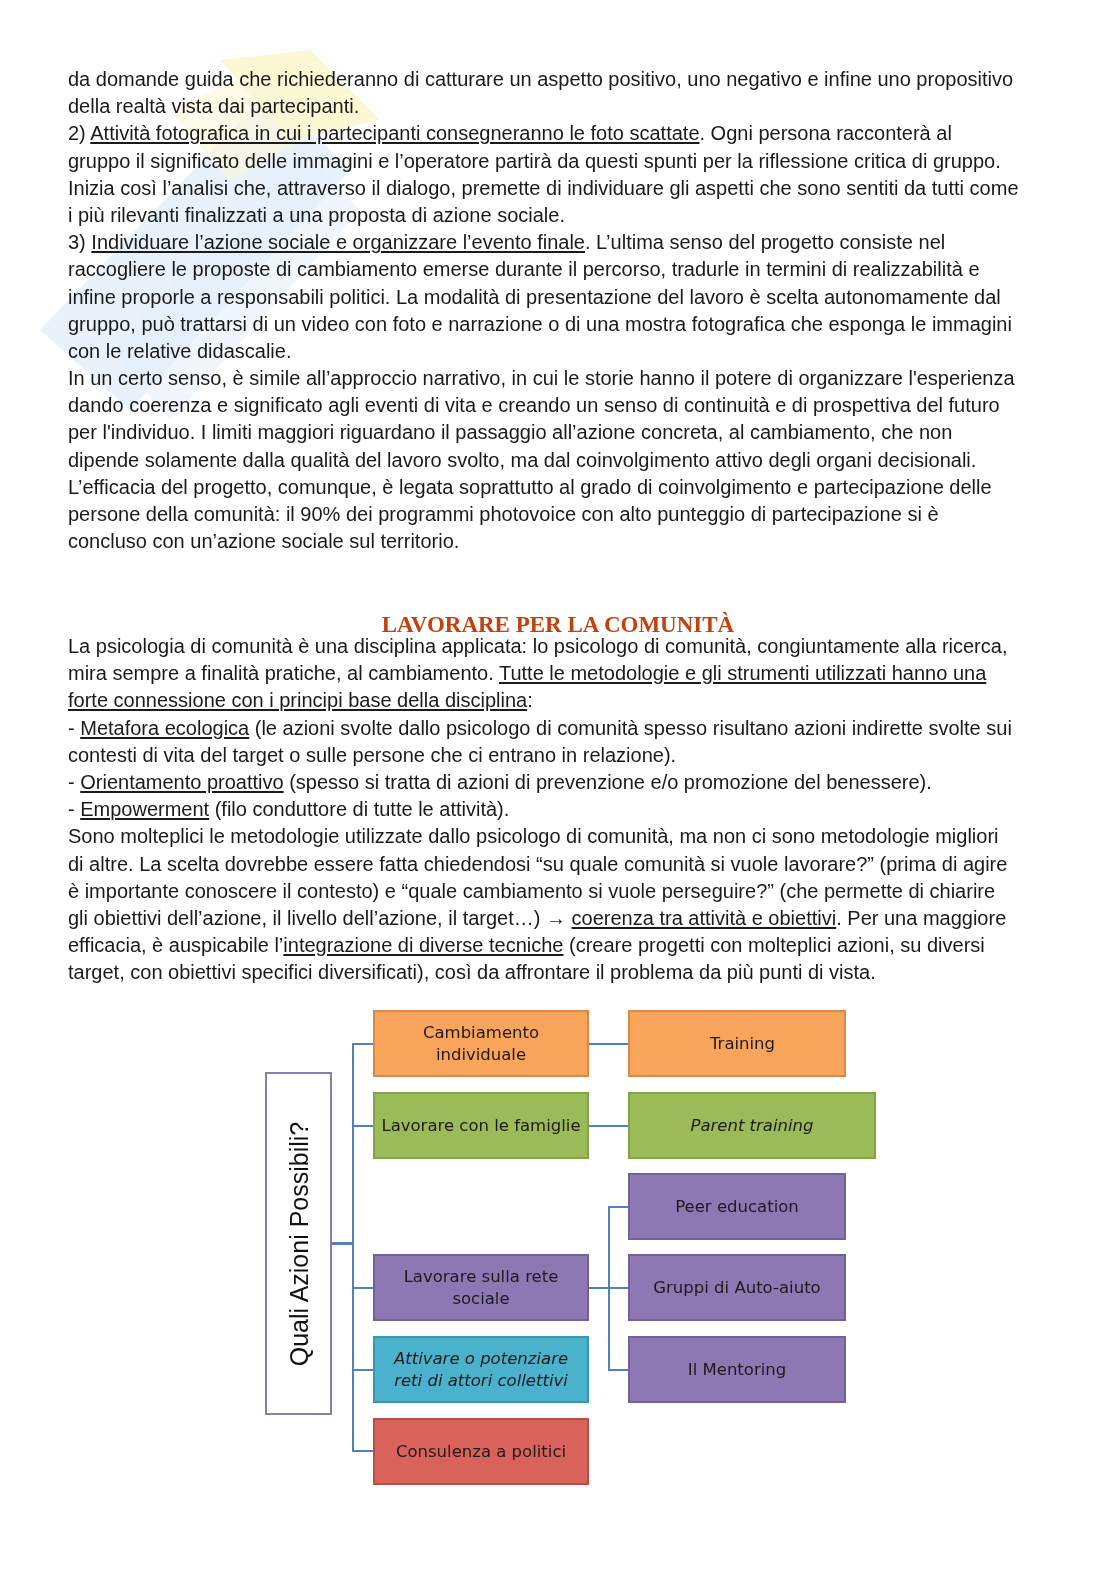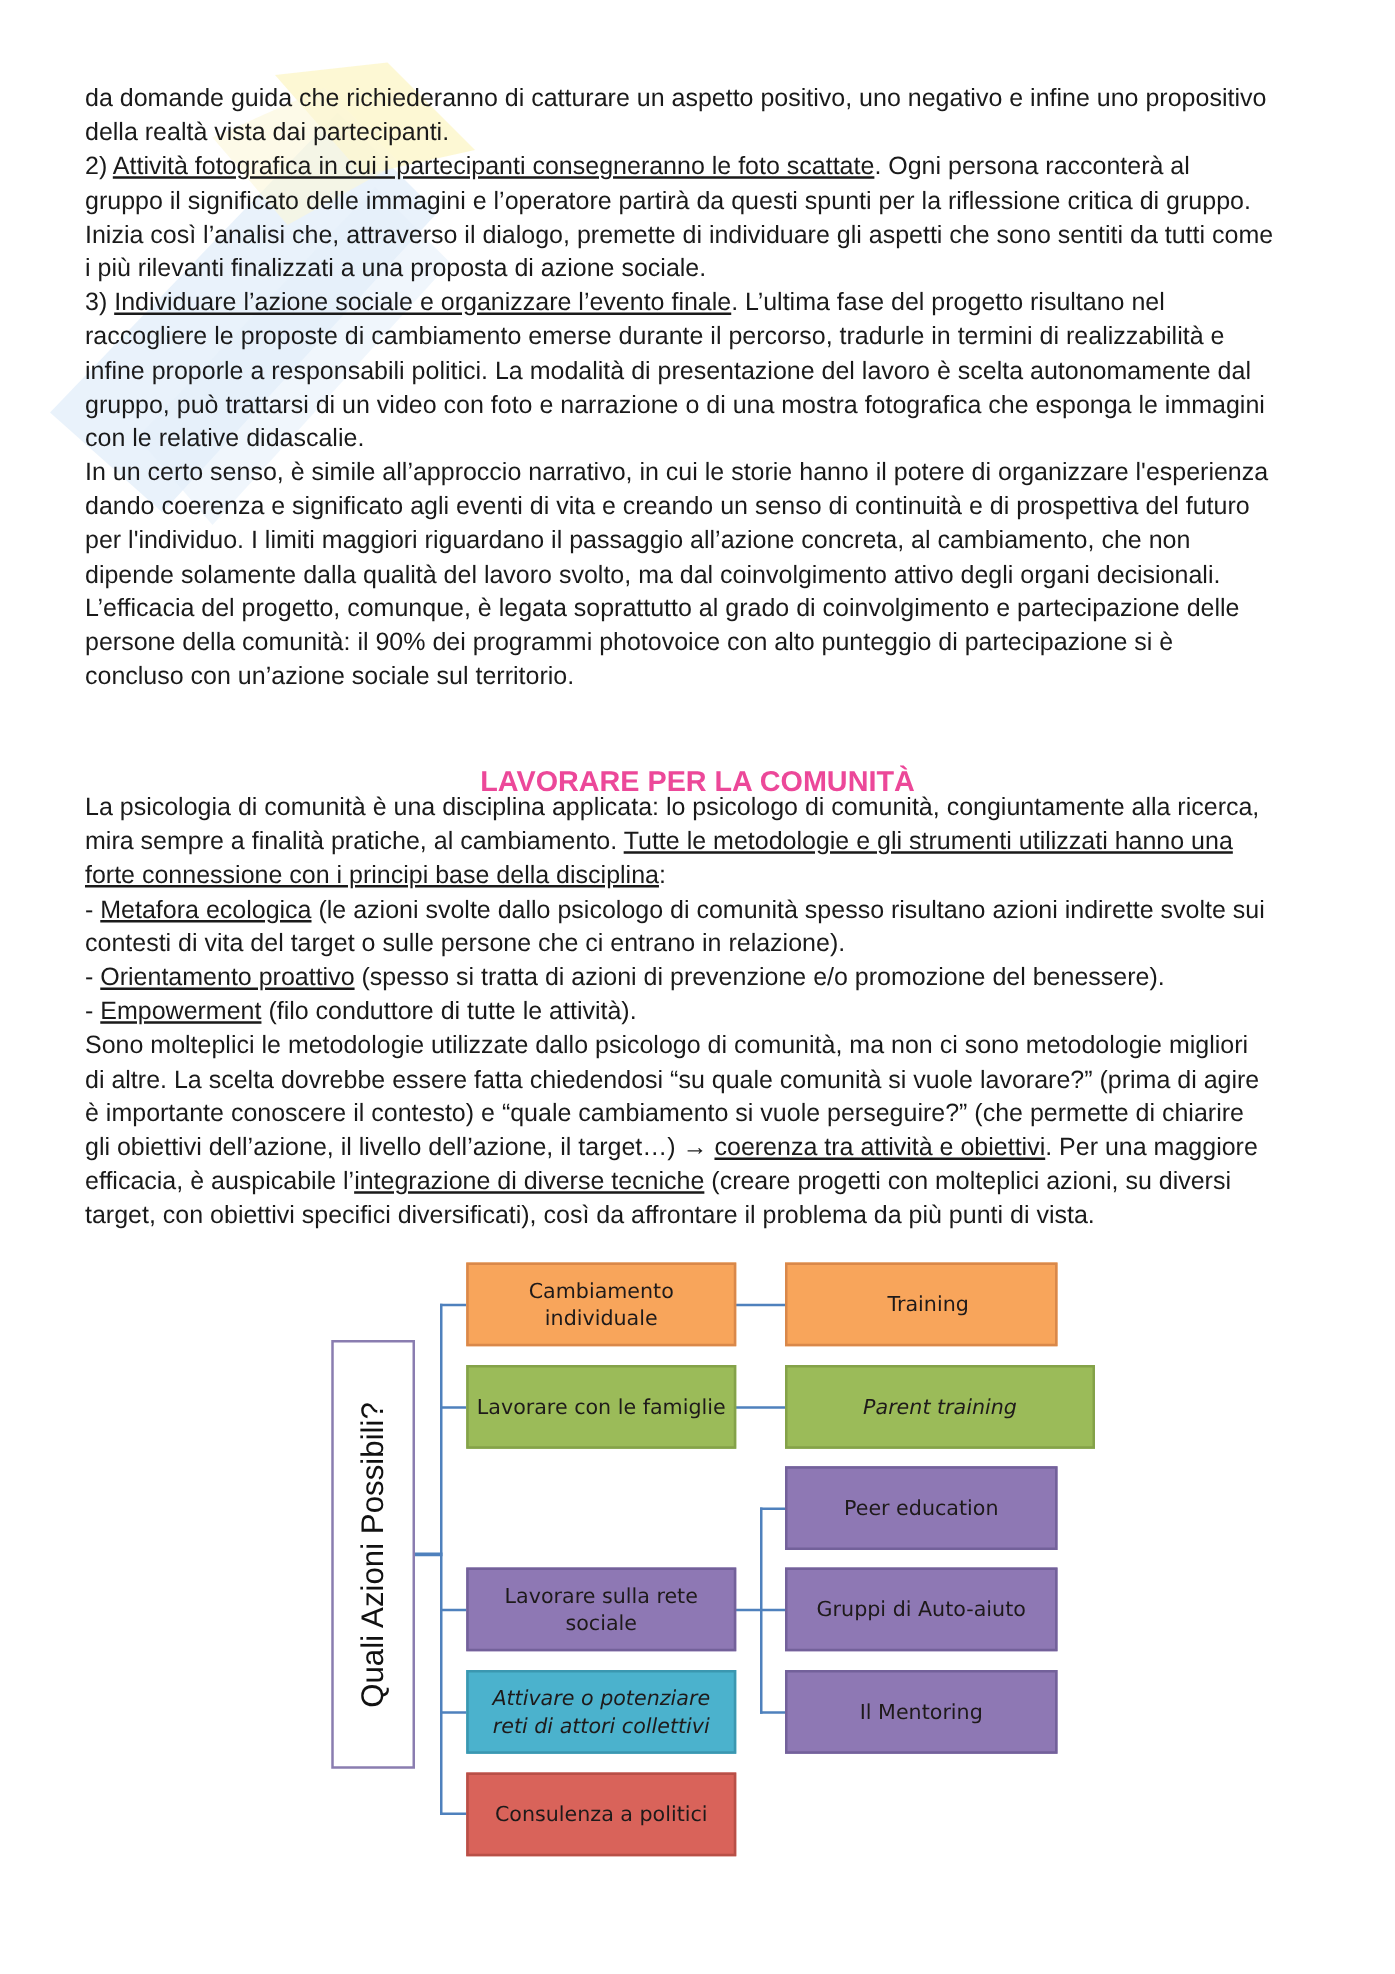--- a/index.html
+++ b/index.html
@@ -12,21 +12,21 @@
     position: absolute; left: 68px; width: 990px;
     font-family: "Liberation Sans", sans-serif;
     font-size: 20px; line-height: 27.2px; color: #1a1a1a;
     white-space: nowrap;
   }
   .text-block .line { display: block; height: 27.2px; }
   .u { text-decoration: underline; text-underline-offset: 2px; }
 
   .heading {
     position: absolute; left: 0; width: 1116px; top: 597px; text-align: center;
-    font-family: Liberation Sans, sans-serif; font-weight: bold; font-size: 23px; color: #ec4899;
+    font-family: Liberation Serif, serif; font-weight: bold; font-size: 23px; color: #c2410c;
   }
 
   .diagram { position: absolute; left: 0; top: 0; width: 1116px; height: 1579px; }
   .box {
     position: absolute; box-sizing: border-box; display: flex; align-items: center; justify-content: center;
     text-align: center; font-family: "DejaVu Sans", sans-serif; font-size: 16.5px; line-height: 22px; color: #1e1a1a;
     border: 2px solid;
   }
   .box.orange { background: #f8a55b; border-color: #d9884a; }
   .box.green  { background: #9bbb59; border-color: #84a249; }
@@ -57,21 +57,21 @@
     <polygon points="150,80 240,40 300,100 210,150" fill="#fbf7d8" opacity="0.6"></polygon>
   </svg>
 
   <div class="text-block" id="intro" style="top:66px;">
       <span class="line"><span>da domande guida che richiederanno di catturare un aspetto positivo, uno negativo e infine uno propositivo</span></span>
       <span class="line"><span>della realtà vista dai partecipanti.</span></span>
       <span class="line"><span>2) </span><span class="u">Attività fotografica in cui i partecipanti consegneranno le foto scattate</span><span>. Ogni persona racconterà al</span></span>
       <span class="line"><span>gruppo il significato delle immagini e l’operatore partirà da questi spunti per la riflessione critica di gruppo.</span></span>
       <span class="line"><span>Inizia così l’analisi che, attraverso il dialogo, premette di individuare gli aspetti che sono sentiti da tutti come</span></span>
       <span class="line"><span>i più rilevanti finalizzati a una proposta di azione sociale.</span></span>
-      <span class="line"><span>3) </span><span class="u">Individuare l’azione sociale e organizzare l’evento finale</span><span>. L’ultima fase del progetto risultano nel</span></span>
+      <span class="line"><span>3) </span><span class="u">Individuare l’azione sociale e organizzare l’evento finale</span><span>. L’ultima senso del progetto consiste nel</span></span>
       <span class="line"><span>raccogliere le proposte di cambiamento emerse durante il percorso, tradurle in termini di realizzabilità e</span></span>
       <span class="line"><span>infine proporle a responsabili politici. La modalità di presentazione del lavoro è scelta autonomamente dal</span></span>
       <span class="line"><span>gruppo, può trattarsi di un video con foto e narrazione o di una mostra fotografica che esponga le immagini</span></span>
       <span class="line"><span>con le relative didascalie.</span></span>
       <span class="line"><span>In un certo senso, è simile all’approccio narrativo, in cui le storie hanno il potere di organizzare l'esperienza</span></span>
       <span class="line"><span>dando coerenza e significato agli eventi di vita e creando un senso di continuità e di prospettiva del futuro</span></span>
       <span class="line"><span>per l'individuo. I limiti maggiori riguardano il passaggio all’azione concreta, al cambiamento, che non</span></span>
       <span class="line"><span>dipende solamente dalla qualità del lavoro svolto, ma dal coinvolgimento attivo degli organi decisionali.</span></span>
       <span class="line"><span>L’efficacia del progetto, comunque, è legata soprattutto al grado di coinvolgimento e partecipazione delle</span></span>
       <span class="line"><span>persone della comunità: il 90% dei programmi photovoice con alto punteggio di partecipazione si è</span></span>

